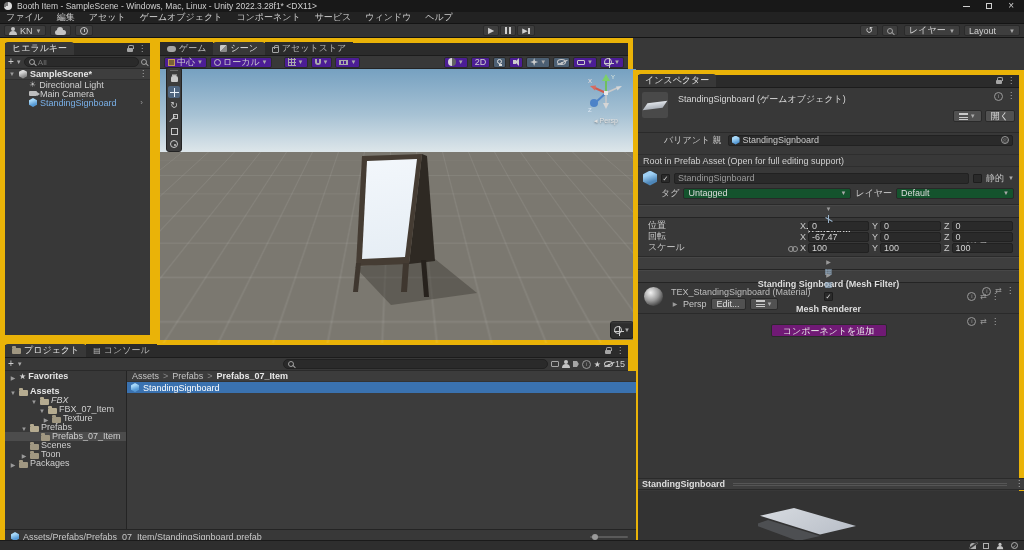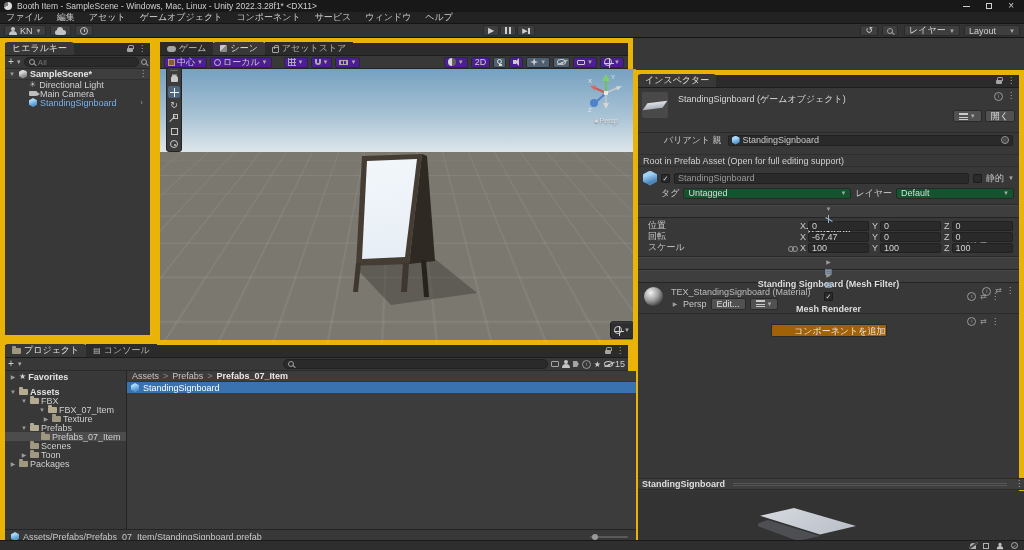--- a/index.html
+++ b/index.html
@@ -168,37 +168,37 @@
   .t-link::after{content:'';position:absolute;left:4px;top:1px;width:4px;height:4px;border:1px solid #9a9a9a;border-radius:50%;}
   .t-fields{display:flex;flex:1;gap:3px;}
   .axis-group{display:flex;flex:1;align-items:center;gap:2px;}
   .axis{color:#c9c9c9;flex:none;}
   .num{flex:1;background:#2a2a2a;border:1px solid #212121;border-radius:2px;height:10px;line-height:9px;padding:0 3px;color:#d2d2d2;}
   .mat-block{position:relative;padding:3px 5px;border-bottom:1px solid #2a2a2a;}
   .mat-sphere{position:absolute;left:6px;top:4px;width:19px;height:19px;border-radius:50%;background:radial-gradient(circle at 35% 30%,#f2f2f2,#9a9a9a 45%,#3a3a3a 80%);}
   .mat-title{margin-left:28px;color:#bdbdbd;height:11px;}
   .shader-row{display:flex;align-items:center;gap:4px;margin-left:28px;height:13px;}
   .add-comp-wrap{display:flex;justify-content:center;padding:10px 0;}
-  .add-comp{width:116px;height:13px;background:#a16207;border:1px solid #2a2a2a;border-radius:2px;color:#e8e8e8;text-align:right;line-height:12px;}
+  .add-comp{width:116px;height:13px;background:#701a75;border:1px solid #2a2a2a;border-radius:2px;color:#e8e8e8;text-align:center;line-height:12px;}
   .preview-hdr{position:absolute;left:0;top:403px;width:389px;height:12px;background:#3e3e3e;border-top:1px solid #2a2a2a;border-bottom:1px solid #2a2a2a;display:flex;align-items:center;gap:4px;padding:0 4px;}
   .preview-hdr .title{font-weight:bold;color:#dedede;}
   .preview-hdr .drag{flex:1;height:3px;border-top:1px solid #565656;border-bottom:1px solid #565656;margin:0 4px;}
   .preview-body{position:absolute;left:0;top:416px;width:389px;height:62px;background:#333;overflow:hidden;}
   .pv-board{position:absolute;left:120px;top:14px;width:100px;height:36px;}
   .pv-board .top{position:absolute;inset:0;background:linear-gradient(150deg,#d9dde2,#b4bac4);clip-path:polygon(36% 8%,98% 58%,62% 82%,2% 30%);}
   .pv-board .shadow{position:absolute;inset:0;background:#54565a;clip-path:polygon(10% 42%,62% 86%,40% 100%,-4% 55%);opacity:.8;}
   .blue-dot{position:absolute;right:10px;top:481px;width:7px;height:7px;border-radius:50%;background:#3f8fe0;}
   .ab-row{position:absolute;left:0;top:486px;width:389px;height:16px;display:flex;align-items:center;gap:5px;padding:0 5px;border-top:1px solid #2a2a2a;}
 
   
   #project{left:0;top:340px;width:633px;height:200px;}
   .p-toolbar{height:13px;display:flex;align-items:center;gap:3px;padding:0 3px;background:#383838;border-bottom:1px solid #2a2a2a;}
   .p-body{position:absolute;left:0;top:26px;width:631px;height:158px;display:flex;}
   .p-tree{width:122px;border-right:1px solid #242424;padding-top:1px;overflow:hidden;}
-  .tree-row{height:9px;display:flex;align-items:center;gap:2px;padding-right:2px;white-space:nowrap;}
+  .tree-row{height:9px;display:flex;align-items:flex-end;gap:2px;padding-right:2px;white-space:nowrap;}
   .tree-row .label{color:#cfcfcf;}
   .tree-row.bold .label{font-weight:bold;color:#e3e3e3;}
   .tree-row.selected{background:#4c4c4c;}
   .tree-row.gap{margin-top:6px;}
   .ic-star{color:#cfcfcf;font-size:8px;line-height:8px;}
   .ic-star::before{content:'★';}
   .ic-folder,.ic-folder-open{width:9px;height:6px;background:#a09781;border-radius:1px;position:relative;margin-top:1px;}
   .ic-folder::before,.ic-folder-open::before{content:'';position:absolute;top:-2px;left:0;width:4px;height:2px;background:inherit;border-radius:1px 1px 0 0;}
   .ic-folder-open{background:#b5ab90;}
   .ic-console{color:#bdbdbd;font-size:8px;line-height:8px;}
@@ -729,21 +729,21 @@
             <span class="ic ic-star"></span>
             <span class="label">Favorites</span>
           </div>
 
           <div class="tree-row bold gap" style="padding-left: 4px;">
             <span class="fold">▼</span>
             <span class="ic ic-folder-open"></span>
             <span class="label">Assets</span>
           </div>
 
-          <div class="tree-row" style="padding-left: 15px;">
+          <div class="tree-row" style="padding-left: 25px; font-style: italic;">
             <span class="fold">▼</span>
             <span class="ic ic-folder-open"></span>
             <span class="label">FBX</span>
           </div>
 
           <div class="tree-row" style="padding-left: 33px;">
             <span class="fold">▼</span>
             <span class="ic ic-folder-open"></span>
             <span class="label">FBX_07_Item</span>
           </div>

